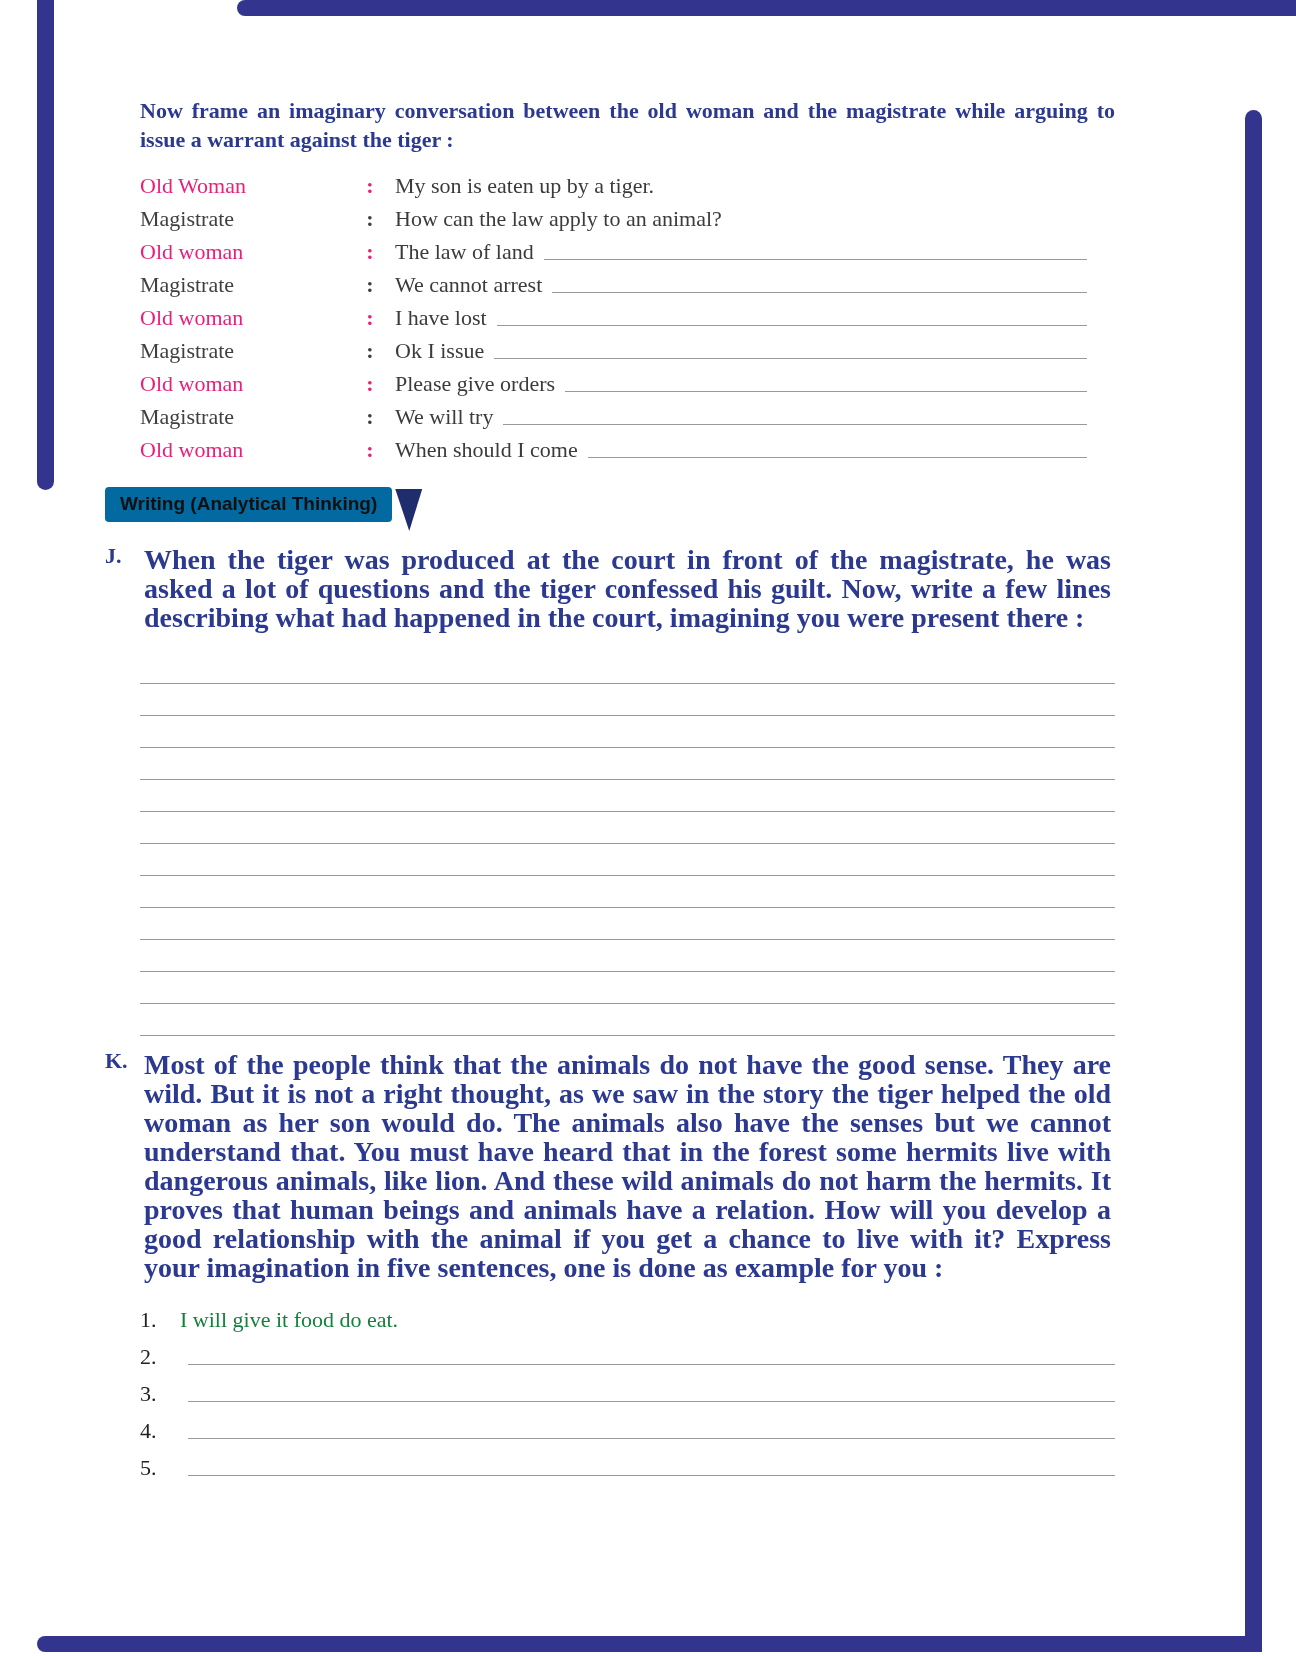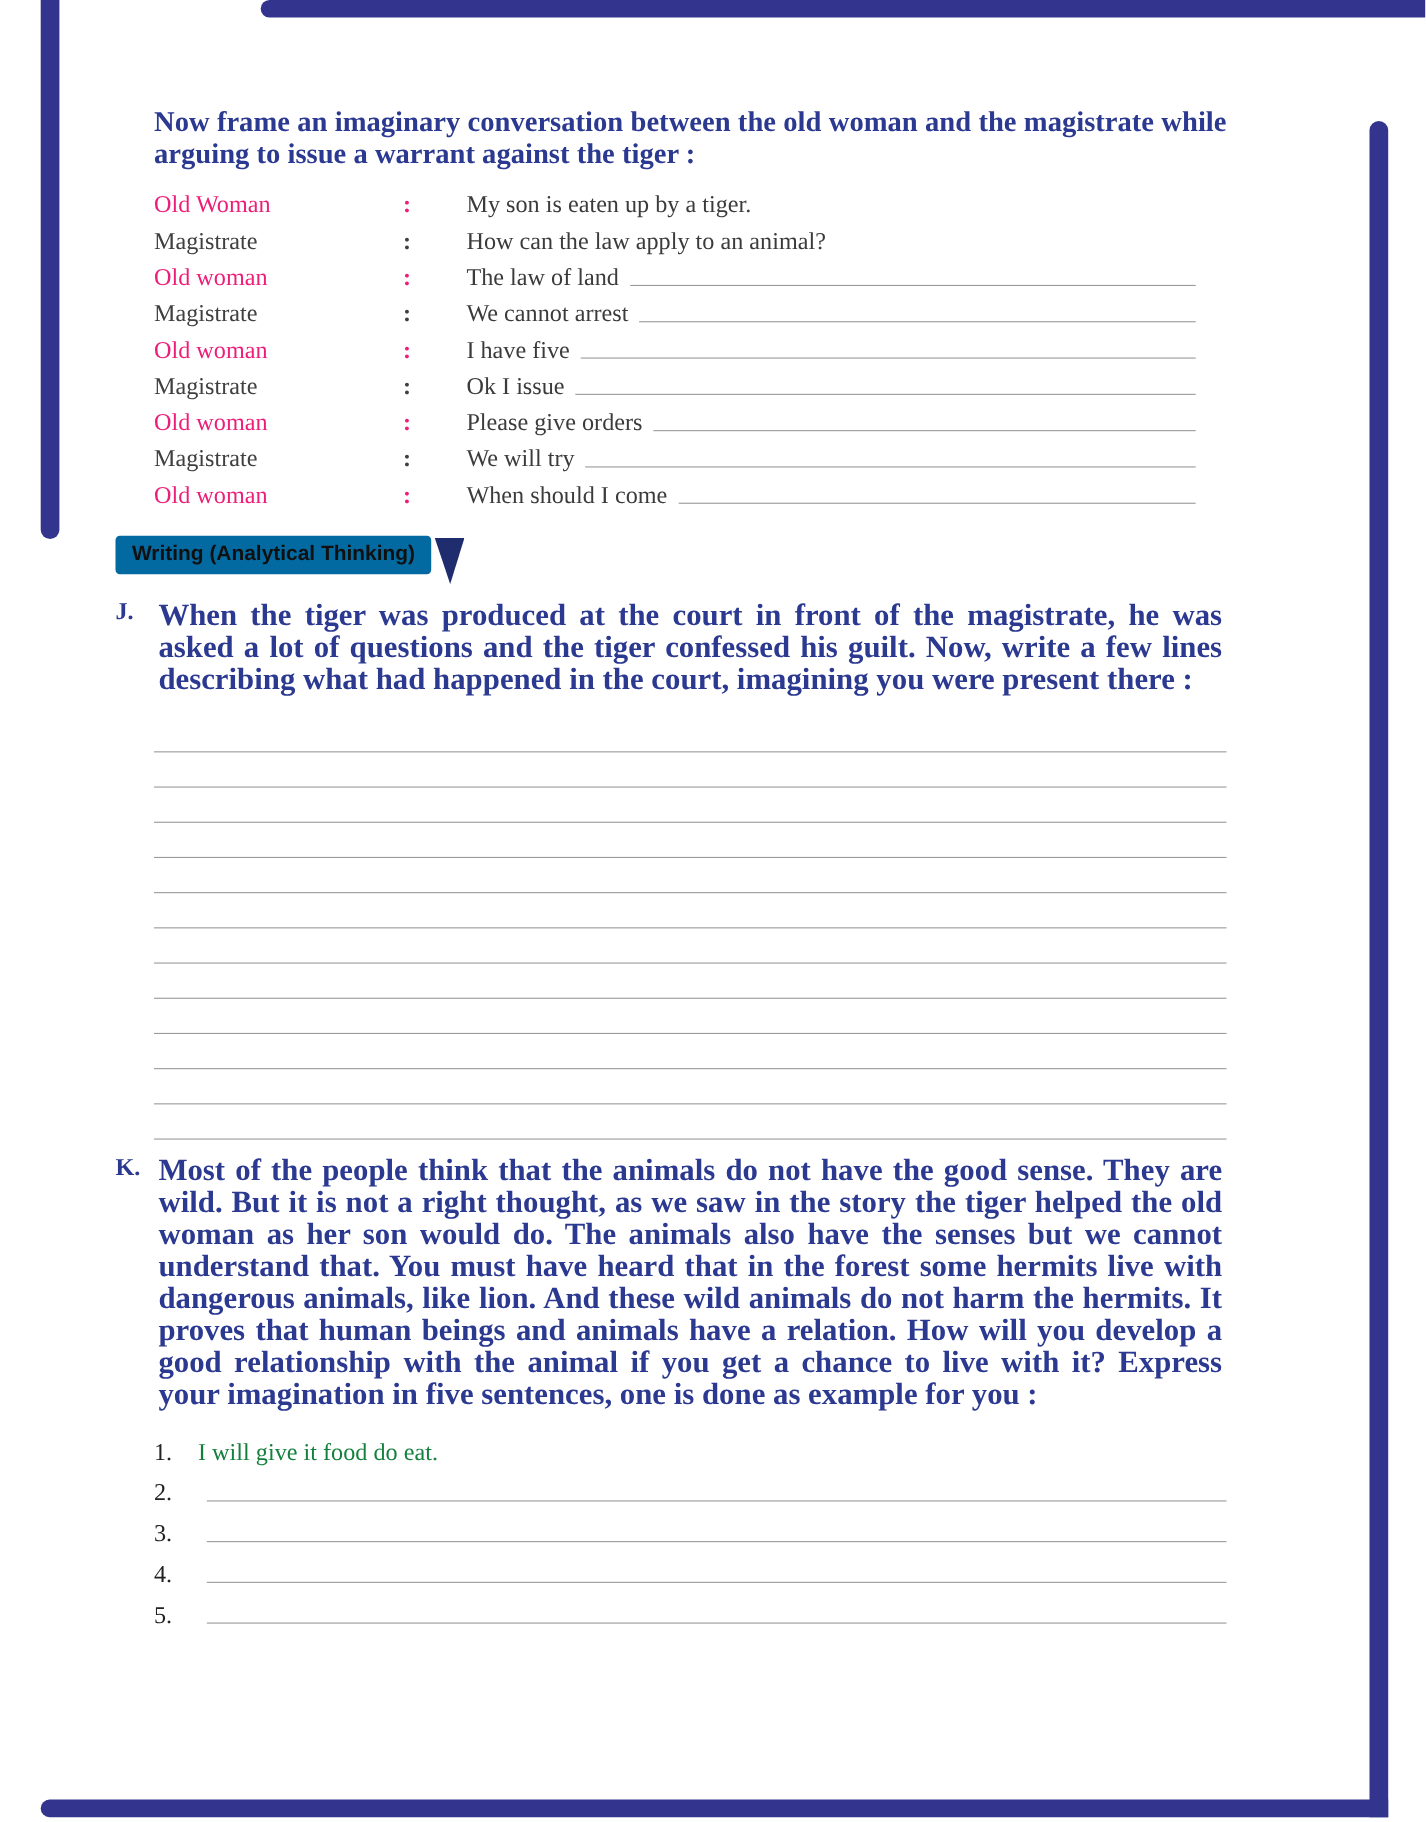--- a/index.html
+++ b/index.html
@@ -12,31 +12,31 @@
   
   .bar{position:absolute;background:#33348e;}
   .bar-left{left:37px;top:0;width:17px;height:490px;border-radius:0 0 9px 9px;}
   .bar-top{left:237px;top:0;right:0;height:16px;border-radius:8px 0 0 8px;}
   .bar-right{right:34px;top:110px;width:17px;bottom:4px;border-radius:9px 9px 0 0;}
   .bar-bottom{left:37px;right:34px;bottom:4px;height:16px;border-radius:8px 0 0 8px;}
 
   .content{position:absolute;left:105px;top:96px;width:1010px;}
 
   .intro{
-    margin:0 0 12px 35px;color:#2b3990;font-weight:bold;font-size:26px;
+    margin:0 0 12px 35px;color:#2b3990;font-weight:bold;font-size:22px;
     line-height:29px;text-align:justify;
   }
 
   .dialogue{margin:0 28px 0 35px;font-family:Liberation Serif, serif;}
   .dlg-row{display:flex;align-items:flex-end;height:33px;font-size:22px;}
   .speaker{width:205px;}
   .colon{width:50px;text-align:center;font-weight:bold;}
   .pink{color:#ec1e79;}
   .green{color:#404040;}
-  .dlg-text{color:#3b3b3b;white-space:nowrap;margin-left:29px;}
+  .dlg-text{color:#3b3b3b;white-space:nowrap;}
   .blank{flex:1;border-bottom:1.5px solid #999;margin:0 0 5px 10px;height:0;min-width:40px;}
 
   .badge-row{display:flex;align-items:flex-start;margin:24px 0 10px 0;}
   .badge{
     background:#0369a1;color:#101010;font-family:Liberation Sans, sans-serif;
     font-weight:bold;font-size:19px;padding:6px 15px 7px;border-radius:4px;
     white-space:nowrap;
   }
   .flag{
     width:27px;height:42px;background:#1f2d6e;margin-left:3px;margin-top:2px;
@@ -111,21 +111,21 @@
         </div>
         <div class="dlg-row">
           <span class="speaker green">Magistrate</span>
           <span class="colon green">:</span>
           <span class="dlg-text">We cannot arrest</span>
           <span class="blank"></span>
         </div>
         <div class="dlg-row">
           <span class="speaker pink">Old woman</span>
           <span class="colon pink">:</span>
-          <span class="dlg-text">I have five</span>
+          <span class="dlg-text">I have lost</span>
           <span class="blank"></span>
         </div>
         <div class="dlg-row">
           <span class="speaker green">Magistrate</span>
           <span class="colon green">:</span>
           <span class="dlg-text">Ok I issue</span>
           <span class="blank"></span>
         </div>
         <div class="dlg-row">
           <span class="speaker pink">Old woman</span>

